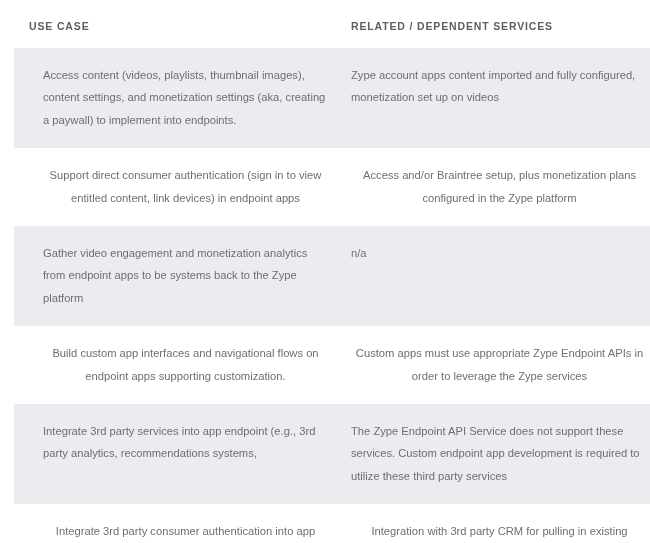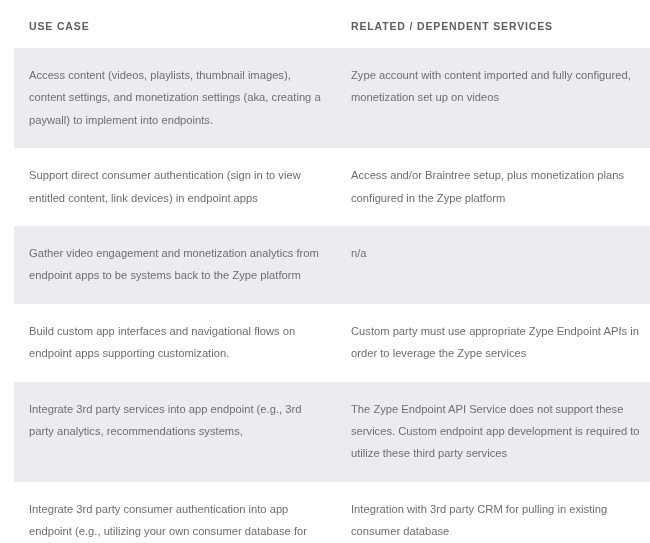--- a/index.html
+++ b/index.html
@@ -46,53 +46,53 @@
   .data-row td {
     font-size: 11.2px;
     line-height: 2.0;
     color: #6f6c77;
     vertical-align: top;
     padding-top: 16px;
     padding-bottom: 17px;
   }
 
   .data-row td.col-use-case {
-    padding-left: 15px;
+    padding-left: 29px;
     padding-right: 12px;
     width: 311px;
   }
   .data-row td.col-services {
     padding-left: 11px;
     padding-right: 14px;
     width: 311px;
   }
 
   .data-row.shaded td { background: #ecebf0; }
-  .data-row.plain td  { background: #ffffff; }
+  .data-row.plain td  { background: #ffffff; text-align: center; }
 
   .cell-text { display: block; }
 </style>
 </head>
 <body>
 
 <div class="table-wrap">
   <table class="table">
     <thead>
       <tr class="header-row">
         <th class="col-use-case">USE CASE</th>
         <th class="col-services">RELATED / DEPENDENT SERVICES</th>
       </tr>
     </thead>
     <tbody id="table-body">
         <tr class="data-row shaded">
           <td class="col-use-case">
             <span class="cell-text">Access content (videos, playlists, thumbnail images), content settings, and monetization settings (aka, creating a paywall) to implement into endpoints.</span>
           </td>
           <td class="col-services">
-            <span class="cell-text">Zype account with content imported and fully configured, monetization set up on videos</span>
+            <span class="cell-text">Zype account apps content imported and fully configured, monetization set up on videos</span>
           </td>
         </tr>
         <tr class="data-row plain">
           <td class="col-use-case">
             <span class="cell-text">Support direct consumer authentication (sign in to view entitled content, link devices) in endpoint apps</span>
           </td>
           <td class="col-services">
             <span class="cell-text">Access and/or Braintree setup, plus monetization plans configured in the Zype platform</span>
           </td>
         </tr>
@@ -102,21 +102,21 @@
           </td>
           <td class="col-services">
             <span class="cell-text">n/a</span>
           </td>
         </tr>
         <tr class="data-row plain">
           <td class="col-use-case">
             <span class="cell-text">Build custom app interfaces and navigational flows on endpoint apps supporting customization.</span>
           </td>
           <td class="col-services">
-            <span class="cell-text">Custom party must use appropriate Zype Endpoint APIs in order to leverage the Zype services</span>
+            <span class="cell-text">Custom apps must use appropriate Zype Endpoint APIs in order to leverage the Zype services</span>
           </td>
         </tr>
         <tr class="data-row shaded">
           <td class="col-use-case">
             <span class="cell-text">Integrate 3rd party services into app endpoint (e.g., 3rd party analytics, recommendations systems,</span>
           </td>
           <td class="col-services">
             <span class="cell-text">The Zype Endpoint API Service does not support these services. Custom endpoint app development is required to utilize these third party services</span>
           </td>
         </tr>

